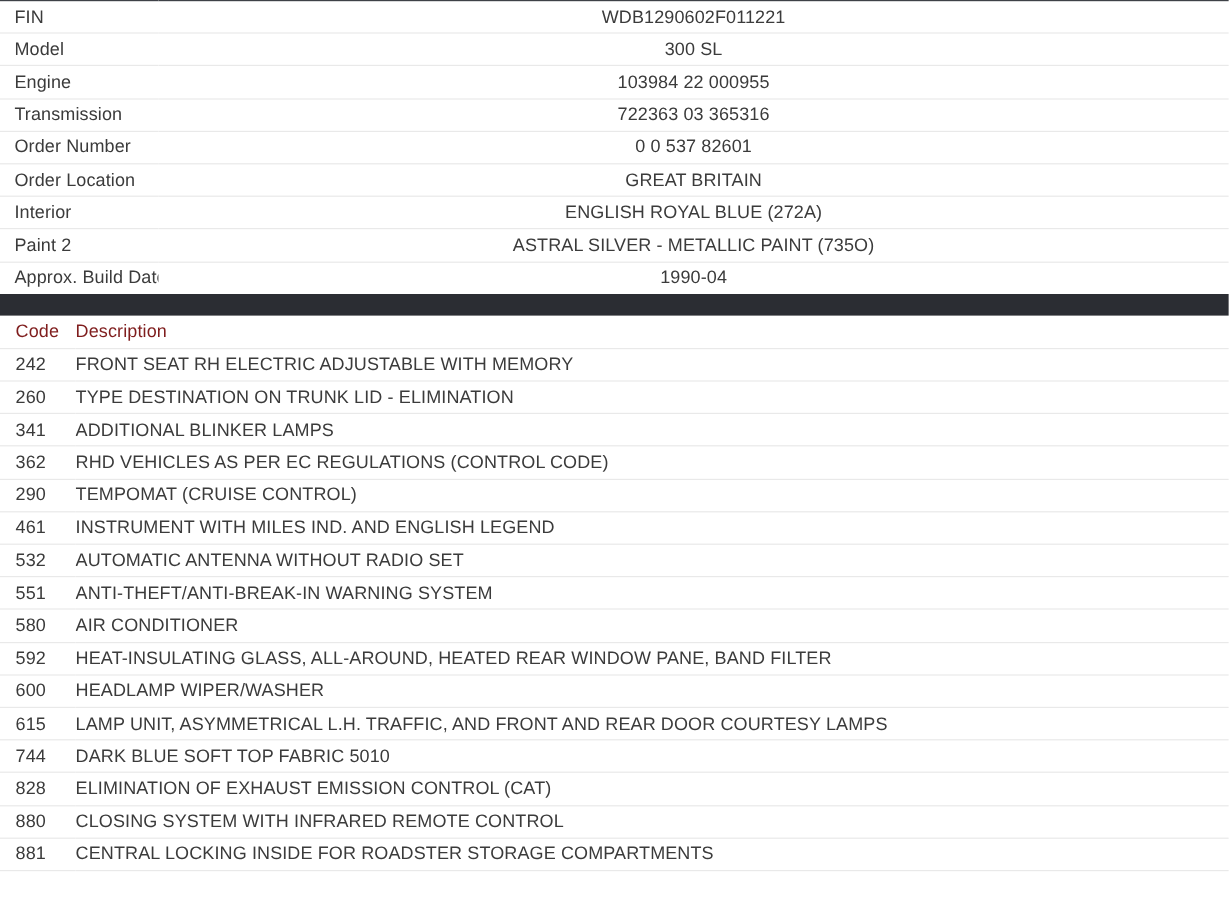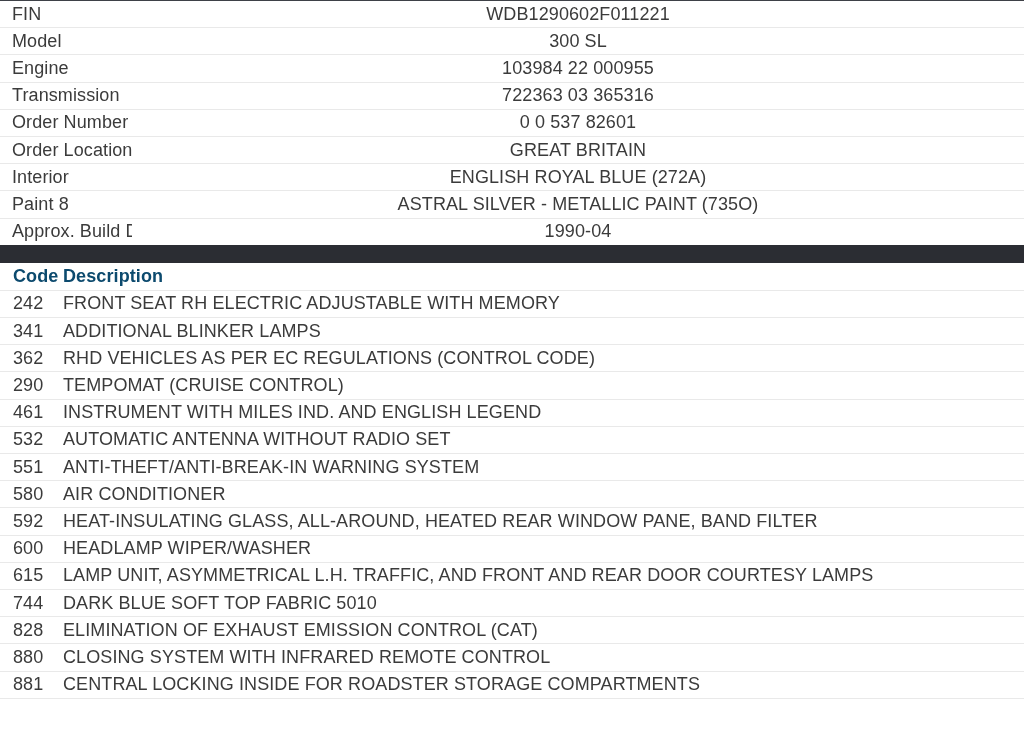--- a/index.html
+++ b/index.html
@@ -15,21 +15,21 @@
   }
   table {
     width: 100%;
     border-collapse: collapse;
     table-layout: fixed;
   }
   tr {
     height: 27.2px;
   }
   td {
-    font-size: 18px;
+    font-size: 15px;
     color: #3b3b3b;
     border-bottom: 1px solid #e9e9e9;
     vertical-align: middle;
     padding: 0;
     white-space: nowrap;
     overflow: hidden;
     letter-spacing: 0.1px;
   }
   
   .info-table {
@@ -50,22 +50,22 @@
   .section-bar {
     height: 18px;
     background: #2b2d33;
   }
   
   .codes-table td.code-cell {
     width: 50px;
     padding-left: 13px;
   }
   .codes-table thead td {
-    font-weight: bold;
-    color: #0c4a6e;
+    font-weight: normal;
+    color: #7f1d1d;
   }
 </style>
 </head>
 <body>
 
 <table class="info-table">
   <tbody>
       <tr>
         <td class="label-cell">FIN</td>
         <td class="value-cell">WDB1290602F011221</td>
@@ -88,21 +88,21 @@
       </tr>
       <tr>
         <td class="label-cell">Order Location</td>
         <td class="value-cell">GREAT BRITAIN</td>
       </tr>
       <tr>
         <td class="label-cell">Interior</td>
         <td class="value-cell">ENGLISH ROYAL BLUE (272A)</td>
       </tr>
       <tr>
-        <td class="label-cell">Paint 8</td>
+        <td class="label-cell">Paint 2</td>
         <td class="value-cell">ASTRAL SILVER - METALLIC PAINT (735O)</td>
       </tr>
       <tr>
         <td class="label-cell">Approx. Build Date</td>
         <td class="value-cell">1990-04</td>
       </tr>
     </tbody>
 </table>
 
 <div class="section-bar"></div>
@@ -111,20 +111,24 @@
   <thead>
     <tr>
         <td class="code-cell">Code</td>
         <td>Description</td>
       </tr>
   </thead>
   <tbody>
       <tr>
         <td class="code-cell">242</td>
         <td>FRONT SEAT RH ELECTRIC ADJUSTABLE WITH MEMORY</td>
+      </tr>
+      <tr>
+        <td class="code-cell">260</td>
+        <td>TYPE DESTINATION ON TRUNK LID - ELIMINATION</td>
       </tr>
       <tr>
         <td class="code-cell">341</td>
         <td>ADDITIONAL BLINKER LAMPS</td>
       </tr>
       <tr>
         <td class="code-cell">362</td>
         <td>RHD VEHICLES AS PER EC REGULATIONS (CONTROL CODE)</td>
       </tr>
       <tr>

